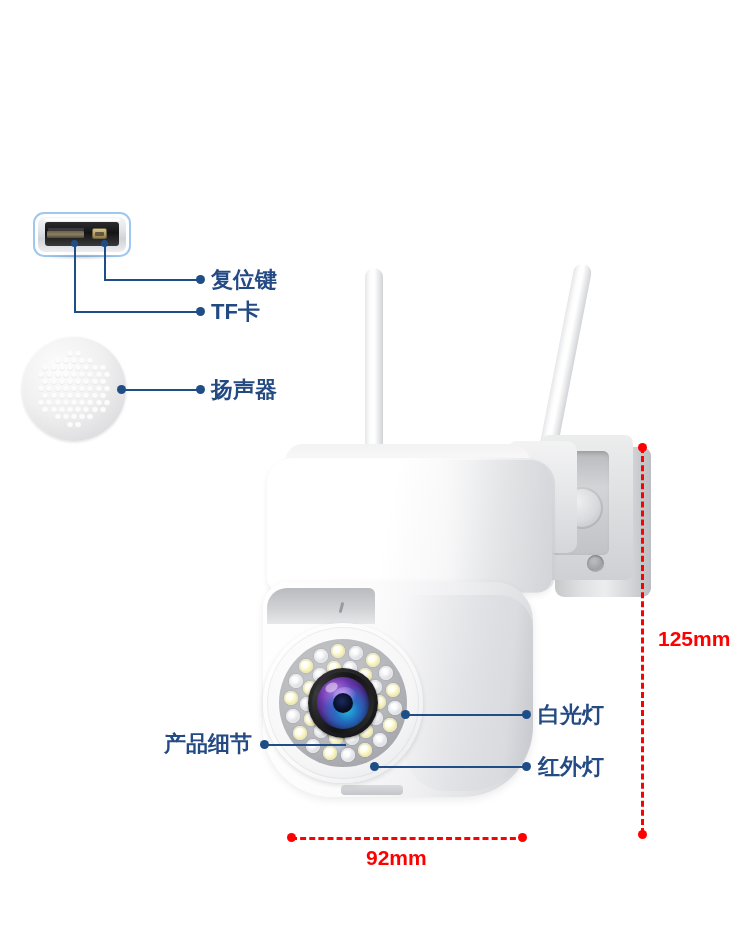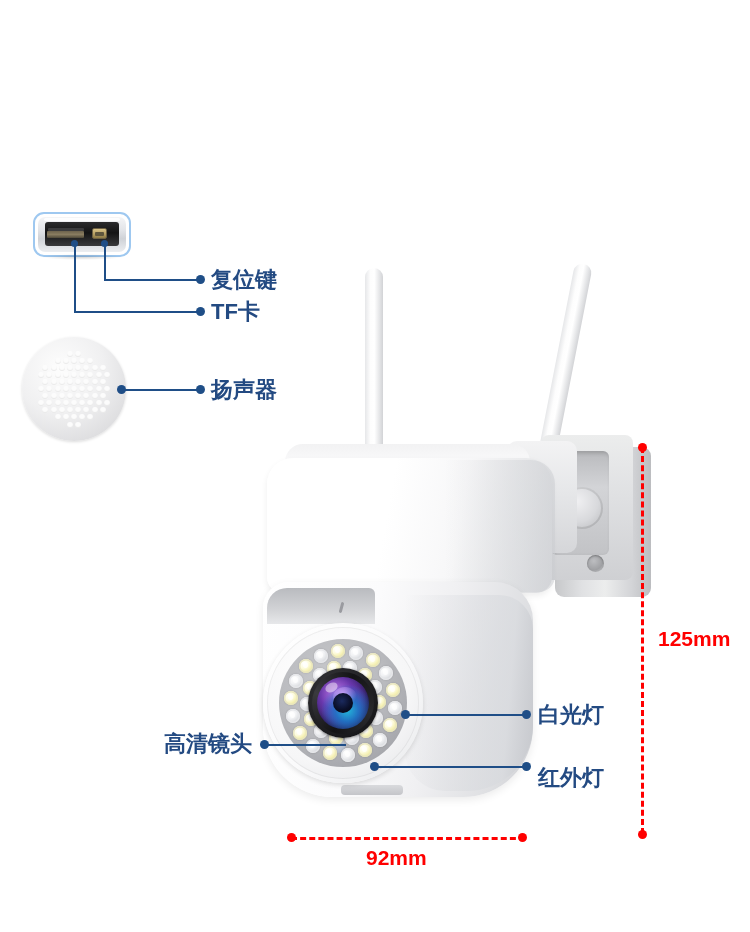--- a/index.html
+++ b/index.html
@@ -428,31 +428,31 @@
 
     <div class="lens-outer"></div>
     <div class="lens-ring"></div>
     <div class="lens-glass"></div>
     <div class="lens-pupil"></div>
     <div class="lens-spec"></div>
   </div>
 
   <div class="dot" style="left:260px;top:740px;width:9px;height:9px;"></div>
   <div class="hline" style="left:268px;top:744px;width:78px;"></div>
-  <div class="co-label" style="left:164px;top:733px;font-size:22px;">高清镜头</div>
+  <div class="co-label" style="left:164px;top:733px;font-size:22px;">产品细节</div>
 
   <div class="dot" style="left:401px;top:710px;width:9px;height:9px;"></div>
   <div class="hline" style="left:408px;top:714px;width:117px;"></div>
   <div class="dot" style="left:522px;top:710px;width:9px;height:9px;"></div>
   <div class="co-label" style="left:538px;top:704px;font-size:22px;">白光灯</div>
 
   <div class="dot" style="left:370px;top:762px;width:9px;height:9px;"></div>
   <div class="hline" style="left:377px;top:766px;width:148px;"></div>
   <div class="dot" style="left:522px;top:762px;width:9px;height:9px;"></div>
-  <div class="co-label" style="left:538px;top:756px;font-size:22px;margin-top:11px;">红外灯</div>
+  <div class="co-label" style="left:538px;top:756px;font-size:22px;">红外灯</div>
 
   <div class="dim-v"></div>
   <div class="dim-dot" style="left:638px;top:443px;"></div>
   <div class="dim-dot" style="left:638px;top:830px;"></div>
   <div class="dim-label" style="left:658px;top:628px;font-size:21px;">125mm</div>
 
   <div class="dim-h"></div>
   <div class="dim-dot" style="left:287px;top:833px;"></div>
   <div class="dim-dot" style="left:518px;top:833px;"></div>
   <div class="dim-label" style="left:366px;top:847px;font-size:21px;">92mm</div>

